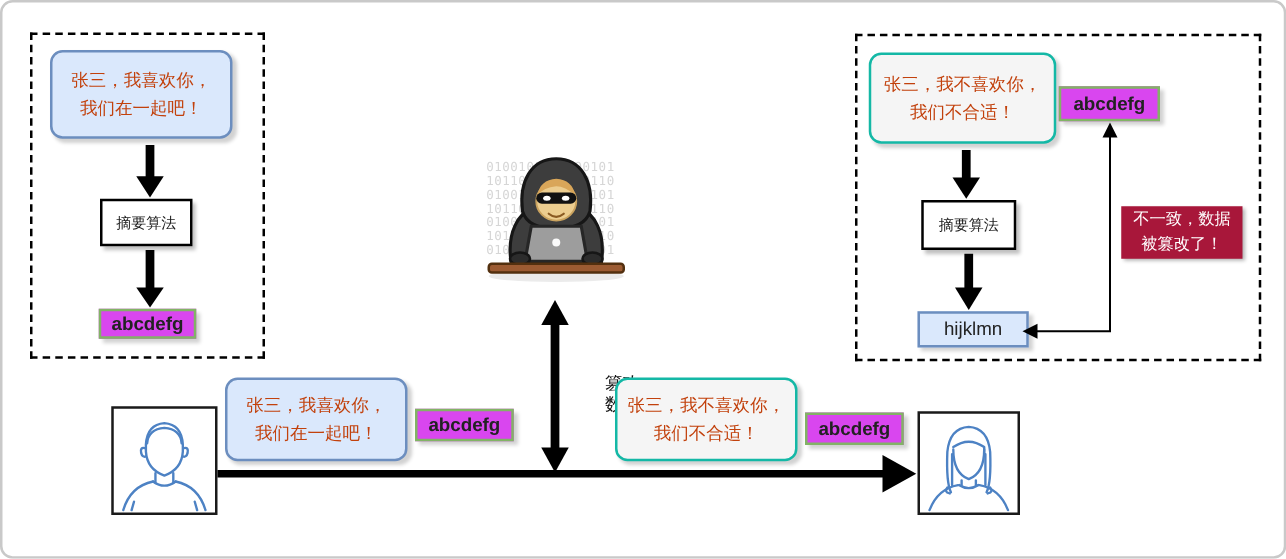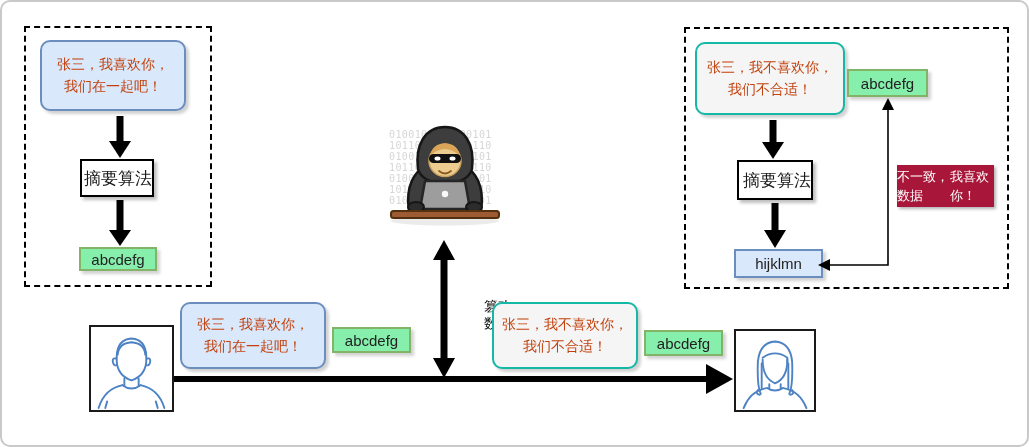--- a/index.html
+++ b/index.html
@@ -20,42 +20,42 @@
   }
   .bubble.blue{background:#dae8fc; border:2px solid #6c8ebf;}
   .bubble.gray{background:#f5f5f5; border:2px solid #14b8a6;}
   #left-bubble{left:38px; top:38px; width:146px; height:71px;}
   #right-bubble{left:693px; top:40px; width:150px; height:73px;}
   #bottom-blue-bubble{left:178px; top:300px; width:146px; height:67px;}
   #bottom-gray-bubble{left:490px; top:300px; width:146px; height:67px;}
 
   .algo-box{
     position:absolute; box-sizing:border-box; background:#ffffff; border:2px solid #000;
-    display:flex; align-items:center; justify-content:flex-end; font-size:17px;
+    display:flex; align-items:center; justify-content:center; font-size:12px;
     box-shadow:3px 3px 3px rgba(0,0,0,0.25);
   }
   #left-algo{left:78px; top:157px; width:74px; height:38px;}
   #right-algo{left:735px; top:158px; width:76px; height:40px;}
 
   .digest{
     position:absolute; box-sizing:border-box; display:flex; align-items:center; justify-content:center;
     font-size:15px; color:#222; box-shadow:3px 3px 3px rgba(0,0,0,0.18);
   }
-  .digest.green{background:#86efac; border:2px solid #82b366;}
+  .digest.green{background:#d946ef; border:2px solid #82b366;font-weight:bold;}
   .digest.blue{background:#dae8fc; border:2px solid #6c8ebf;}
   #left-digest{left:77px; top:245px; width:78px; height:24px;}
   #right-received-digest{left:845px; top:67px; width:81px; height:28px;}
   #right-computed-digest{left:732px; top:247px; width:89px; height:29px;}
   #bottom-digest-1{left:330px; top:325px; width:79px; height:26px;}
   #bottom-digest-2{left:642px; top:328px; width:79px; height:26px;}
 
   #alert-box{
     position:absolute; left:895px; top:163px; width:97px; height:42px; box-sizing:border-box;
     background:#a8173a; color:#fff; font-size:13px; line-height:1.5;
-    display:flex; flex-direction:row; align-items:center; justify-content:center;
+    display:flex; flex-direction:column; align-items:center; 
     box-shadow:2px 2px 3px rgba(0,0,0,0.3);
   }
 
   #binary{
     position:absolute; left:387px; top:127px; width:110px;
     font-family:"DejaVu Sans Mono","Liberation Mono",monospace;
     font-size:10px; line-height:11px; letter-spacing:0.4px; color:#d6d6d6; white-space:nowrap;
   }
   #hacker{position:absolute; left:383px; top:117px; width:120px; height:110px;}
 
@@ -105,21 +105,21 @@
   <div id="right-algo" class="algo-box">
     <span>摘要算法</span>
   </div>
 
   <div id="right-computed-digest" class="digest blue">
     <span>hijklmn</span>
   </div>
 
   <div id="alert-box">
     <span>不一致，数据</span>
-    <span>我喜欢你！</span>
+    <span>被篡改了！</span>
   </div>
 
   <div id="binary">
     <div>0100101100000101</div>
     <div>1011010010100110</div>
     <div>0100110100100101</div>
     <div>1011010010110110</div>
     <div>0100101001010101</div>
     <div>1010010110100110</div>
     <div>0101001010010101</div>

